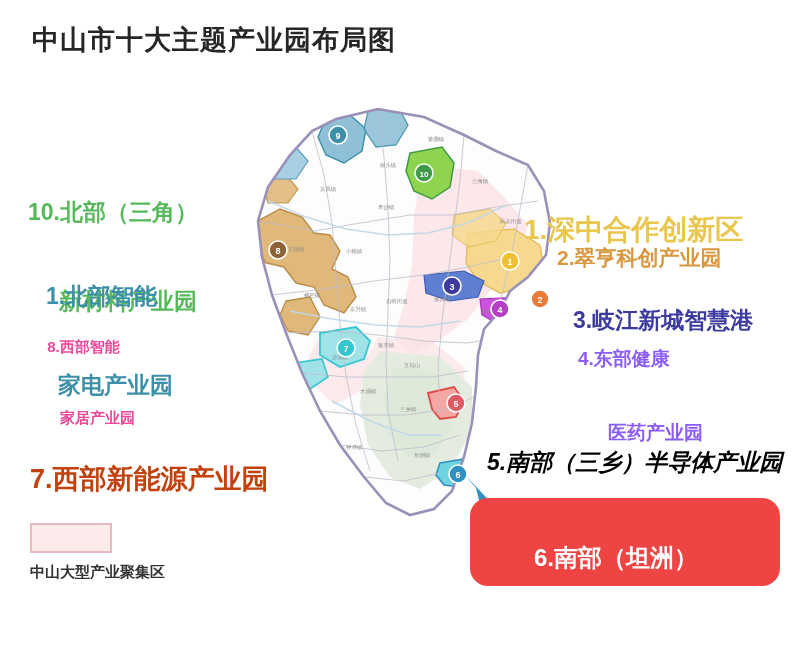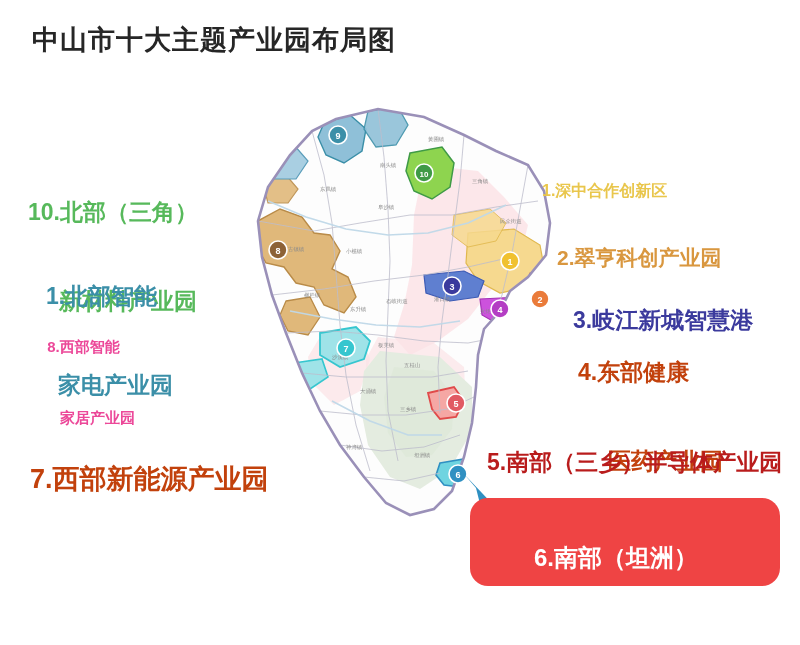--- a/index.html
+++ b/index.html
@@ -28,26 +28,26 @@
   .lbl-right{text-align:left;}
 
   #lbl10{left:28px;top:138px;font-size:23px;color:#57b95b;}
   #lbl10 .ln2{padding-left:30px;}
   #lbl9 {left:30px;top:222px;font-size:23px;color:#3b8fa8;}
   #lbl9 .ln2{padding-left:28px;}
   #lbl8 {left:32px;top:298px;font-size:15px;color:#ec4899;}
   #lbl8 .ln2{padding-left:28px;margin-top:12px;}
   #lbl7 {left:30px;top:392px;font-size:27px;color:#c2410c;}
 
-  #lbl1 {left:524px;top:139px;font-size:16px;color:#e9c64c;margin-left:18px;}
+  #lbl1 {left:524px;top:139px;font-size:28px;color:#e9c64c;}
   #lbl2 {left:557px;top:189px;font-size:21px;color:#d9973f;}
   #lbl3 {left:573px;top:246px;font-size:23px;color:#3b3a9d;}
-  #lbl4 {left:578px;top:298px;font-size:23px;color:#c2410c;}
+  #lbl4 {left:578px;top:298px;font-size:19px;color:#8b5cf6;}
   #lbl4 .ln2{padding-left:30px;}
-  #lbl5 {left:487px;top:388px;font-size:23px;color:#b91c1c;}
+  #lbl5 {left:487px;top:388px;font-size:23px;color:#000000;font-style:italic;}
 
   
   .callout{
     position:absolute;left:470px;top:498px;width:310px;height:88px;
     background:#ef4444;border-radius:18px;
     box-sizing:border-box;padding:12px 0 12px 0;
   }
   .callout .ctext{
     font-size:24px;font-weight:700;color:#ffffff;line-height:1.33;
     text-align:left;padding-left:24px;white-space:pre;
@@ -277,14 +277,18 @@
   <svg class="callout-tail" viewBox="0 0 40 42">
     <path d="M2 2 L38 40 L20 40 L14 16 Z" fill="#2f90c2"></path>
   </svg>
   <div class="callout">
     <div class="ctext">
       <span class="ln ln1">6.南部（坦洲）</span>
       <span class="ln ln2">高端显示产业园</span>
     </div>
   </div>
 
+  <div class="legend">
+    <div class="legend-swatch"></div>
+    <div class="legend-text">中山大型产业聚集区</div>
+  </div>
 
 </div>
 
 </body></html>

